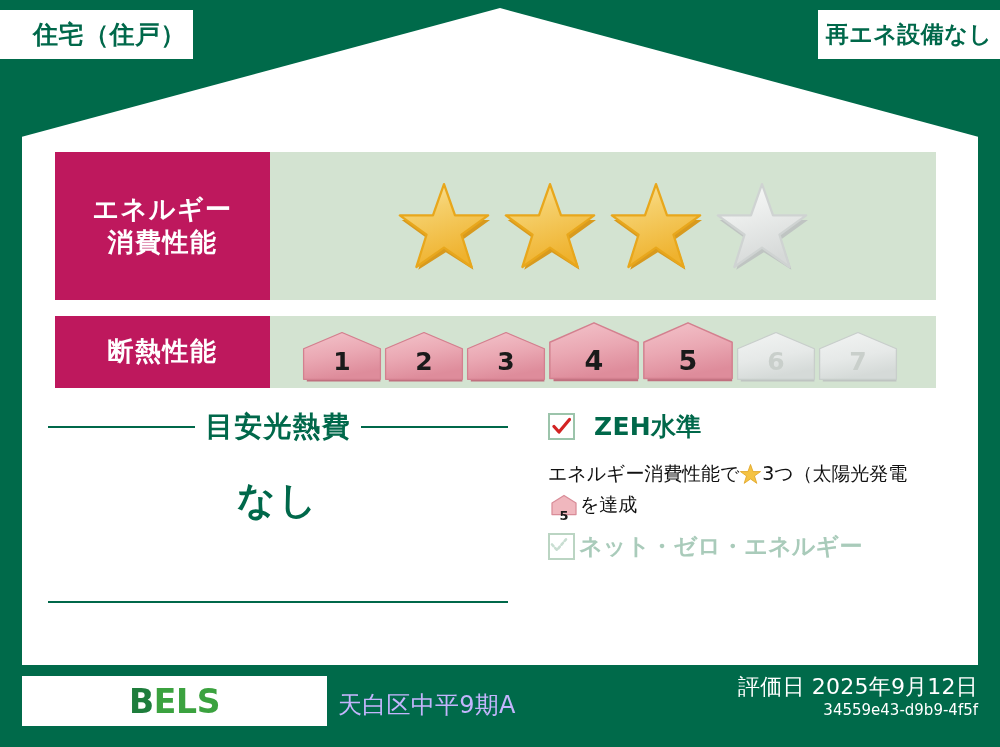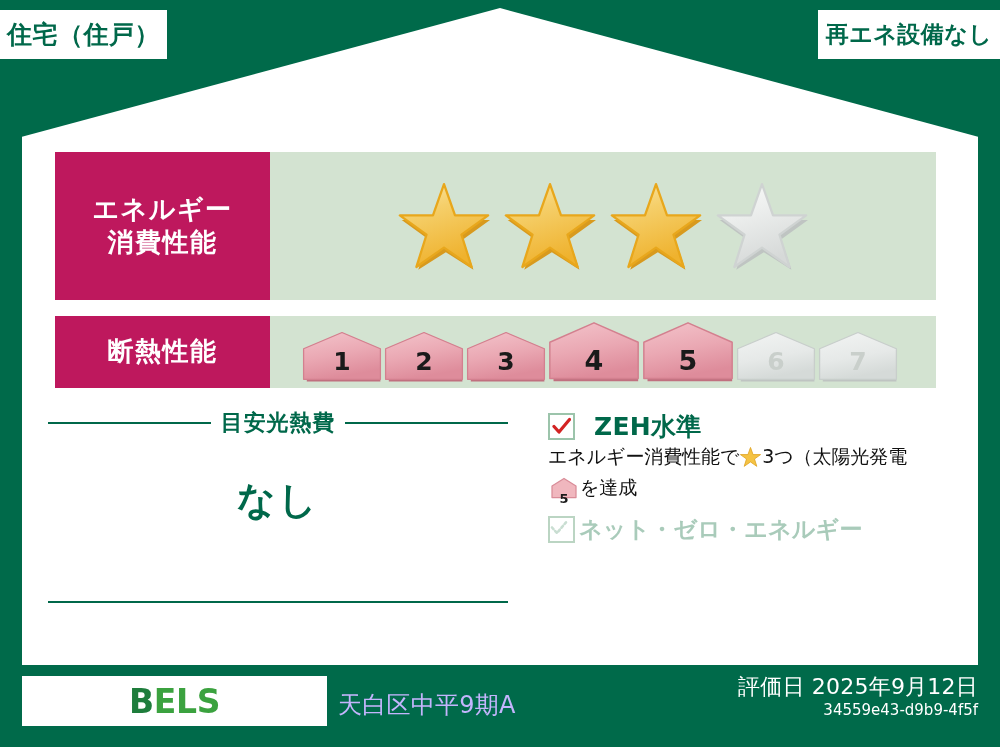--- a/index.html
+++ b/index.html
@@ -17,21 +17,21 @@
     background:#ffffff;
     clip-path:polygon(0% 19.6%, 50% 0%, 100% 19.6%, 100% 100%, 0% 100%);
   }
 
   
   .corner-tag{
     position:absolute;background:#ffffff;color:#00684A;
     font-weight:bold;display:flex;align-items:center;justify-content:center;
     letter-spacing:.02em;
   }
-  #tag-left{left:0;top:10px;width:167px;height:49px;font-size:25px;}
+  #tag-left{left:0;top:10px;width:167px;height:49px;font-size:25px;padding-left:26px;}
   #tag-right{right:0;top:10px;width:182px;height:49px;font-size:23px;}
 
   
   .title-wrap{position:absolute;left:0;top:60px;width:1000px;text-align:center;color:#00684A;}
   .title-sub{font-size:19px;font-weight:bold;letter-spacing:.03em;}
   .title-main{font-size:37px;font-weight:bold;letter-spacing:.04em;margin-top:4px;}
 
   
   .row{position:absolute;display:flex;}
   .row-label{
@@ -61,35 +61,35 @@
     font-weight:bold;font-size:25px;color:#1a1a1a;
   }
   .hbadge.off span{color:#C9CFCB;}
 
   
   #cost-head{
     position:absolute;left:48px;top:408px;width:460px;
     display:flex;align-items:center;gap:10px;color:#00684A;
   }
   #cost-head .ln{flex:1;height:2px;background:#00684A;}
-  #cost-head .tx{font-size:22px;font-weight:bold;letter-spacing:.04em;white-space:nowrap;}
+  #cost-head .tx{font-size:28px;font-weight:bold;letter-spacing:.04em;white-space:nowrap;}
   #cost-value{
     position:absolute;left:48px;top:475px;width:460px;text-align:center;
     color:#00684A;font-size:38px;font-weight:bold;letter-spacing:.06em;
   }
   #cost-rule{position:absolute;left:48px;top:601px;width:460px;height:2px;background:#00684A;}
 
   
   #zeh{position:absolute;left:548px;top:410px;width:392px;}
   .zeh-head{display:flex;align-items:center;gap:19px;}
   .chk{width:27px;height:27px;border:2px solid #9CC4AB;background:#fff;flex:none;position:relative;box-sizing:border-box;}
   .chk svg{position:absolute;left:2px;top:2px;}
   .zeh-title{color:#00684A;font-size:25px;font-weight:bold;letter-spacing:.01em;}
   .zeh-desc{
-    margin-top:0;color:#111;font-size:19px;line-height:1.42;letter-spacing:-.005em;
+    margin-top:17px;color:#111;font-size:19px;line-height:1.42;letter-spacing:-.005em;
   }
   .inline-star{display:inline-block;vertical-align:-4px;margin:0 1px;}
   .inline-house{display:inline-block;vertical-align:-5px;margin:0 3px;position:relative;}
   .inline-house span{
     position:absolute;left:0;right:0;bottom:1px;text-align:center;
     font-size:13px;font-weight:bold;color:#1a1a1a;line-height:1;
   }
   .zeh-nz{display:flex;align-items:center;gap:4px;margin-top:8px;}
   .chk-off{width:27px;height:27px;border:2px solid #BBD5C3;background:#fff;flex:none;position:relative;box-sizing:border-box;}
   .nz-label{color:#A9CBBA;font-size:23px;font-weight:bold;letter-spacing:.01em;}

